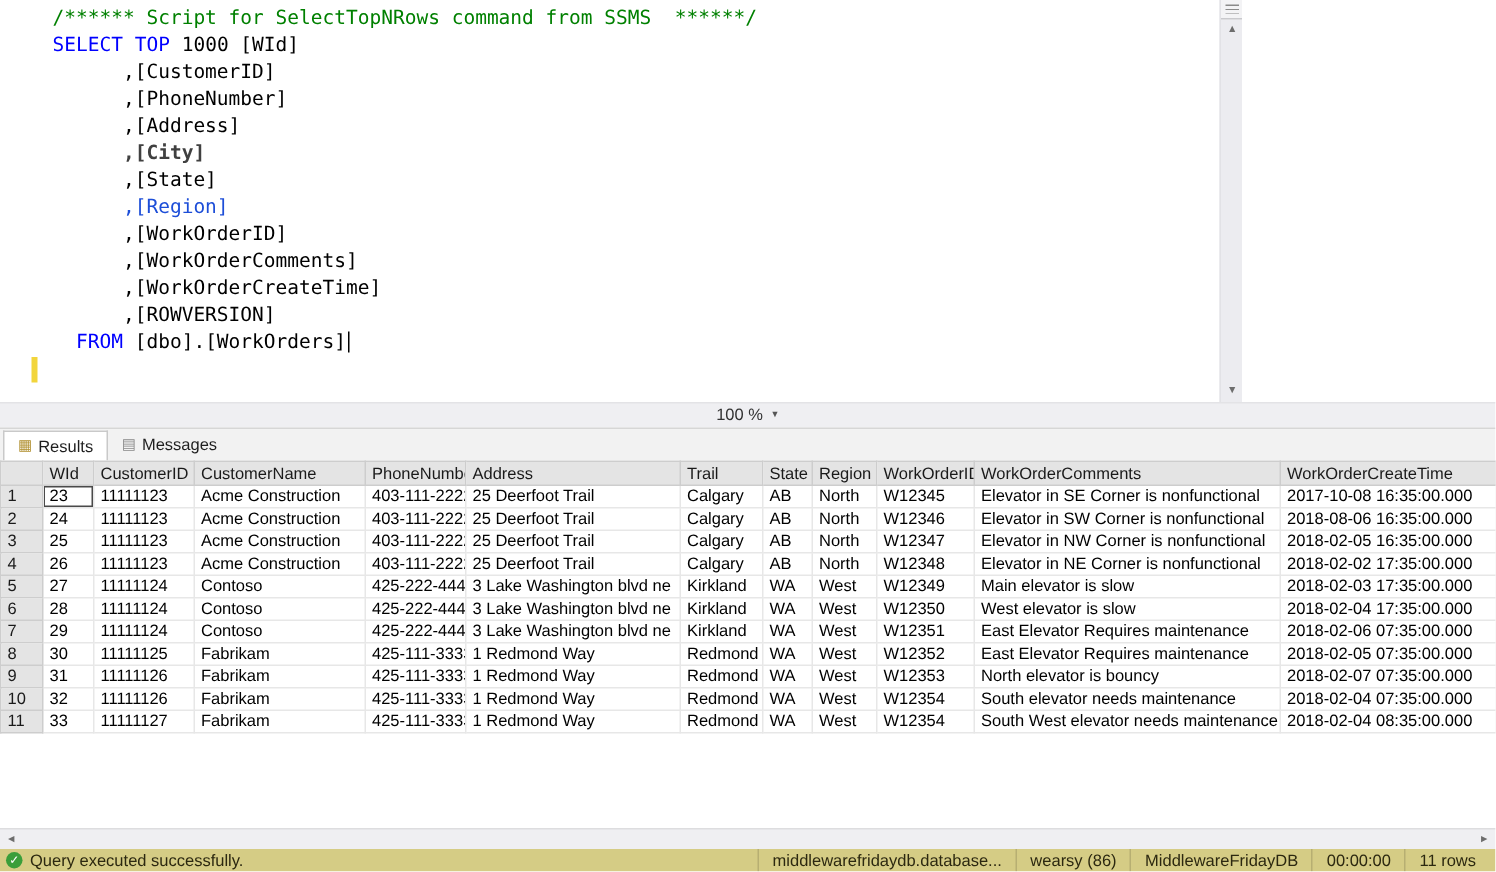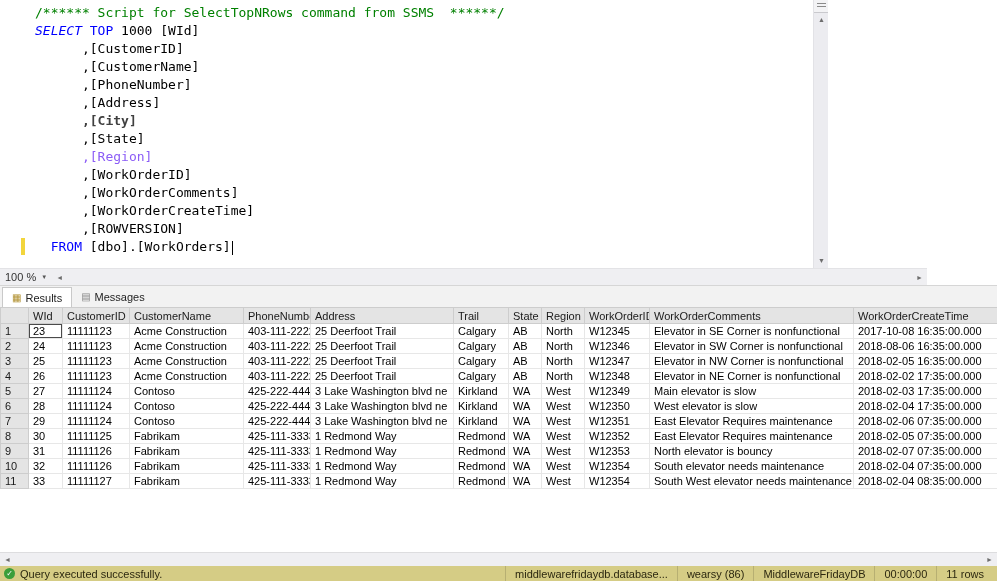--- a/index.html
+++ b/index.html
@@ -16,21 +16,21 @@
 
   
   .vscroll { position:absolute; right:0; top:0; width:15px; height:268px; background:#ececf0; border-left:1px solid #e2e2e6; }
   .grip { position:absolute; top:0; left:0; width:15px; height:13px; background:#f3f3f5; border-bottom:1px solid #c9c9cd; }
   .grip::after { content:""; position:absolute; left:3px; right:3px; top:3px; height:6px;
                  background:repeating-linear-gradient(#8a8a8a 0 1px, transparent 1px 3px); }
   .varrow { position:absolute; left:0; width:15px; height:14px; font-size:7px; color:#6d6d6d; text-align:center; line-height:14px; }
   .varrow.up { top:13px; } .varrow.down { bottom:0; }
 
   
-  .zoombar { position:absolute; top:268px; left:0; width:927px; height:17px; background:#efeff2; border-top:1px solid #e3e3e6; display:flex; align-items:center; }
+  .zoombar { position:absolute; top:268px; left:0; width:997px; height:17px; background:#efeff2; border-top:1px solid #e3e3e6; display:flex; align-items:center;flex-direction:column; }
   .zoom-select { height:17px; padding:0 5px; font-size:11px; color:#333; display:flex; align-items:center; gap:5px; cursor:default; }
   .chev { font-size:6px; color:#555; }
   .htrack { flex:1; position:relative; height:17px; }
   .harrow { position:absolute; top:0; width:15px; height:17px; font-size:7px; color:#6d6d6d; text-align:center; line-height:17px; }
   .harrow.left { left:0; } .harrow.right { right:0; }
 
   
   .tabs { position:absolute; top:285px; left:0; width:997px; height:22px; background:#f2f2f2; border-top:1px solid #d6d6d6; display:flex; align-items:flex-end; padding-left:2px; font-size:11px; color:#1e1e1e; }
   .tab { display:flex; align-items:center; gap:4px; height:20px; padding:0 9px; cursor:default; }
   .tab.active { background:#ffffff; border:1px solid #c9c9c9; border-bottom:none; }
@@ -59,28 +59,27 @@
 <body>
 
 <div class="app">
 
   <div class="editor">
     <div class="editor-margin">
       <div class="modified-marker" style="top: 238px;"></div>
     </div>
     <div class="code">
         <div class="code-line"><span style="color: rgb(0, 128, 0);">/****** Script for SelectTopNRows command from SSMS  ******/</span></div>
-        <div class="code-line"><span style="color: rgb(0, 0, 255); font-style: italic;">SELECT</span><span style="color: rgb(0, 0, 0);"> </span><span style="color: rgb(0, 0, 255);">TOP</span><span style="color: rgb(0, 0, 0);"> 1000 [WId]</span></div>
+        <div class="code-line"><span style="color: rgb(0, 0, 255);">SELECT</span><span style="color: rgb(0, 0, 0);"> </span><span style="color: rgb(0, 0, 255);">TOP</span><span style="color: rgb(0, 0, 0);"> 1000 [WId]</span></div>
         <div class="code-line"><span style="color: rgb(0, 0, 0);">      ,[CustomerID]</span></div>
-        <div class="code-line"><span style="color: rgb(0, 0, 0);">      ,[CustomerName]</span></div>
         <div class="code-line"><span style="color: rgb(0, 0, 0);">      ,[PhoneNumber]</span></div>
         <div class="code-line"><span style="color: rgb(0, 0, 0);">      ,[Address]</span></div>
         <div class="code-line"><span style="color: #404040; font-weight: bold;">      ,[City]</span></div>
         <div class="code-line"><span style="color: rgb(0, 0, 0);">      ,[State]</span></div>
-        <div class="code-line"><span style="color: #8b5cf6;">      ,[Region]</span></div>
+        <div class="code-line"><span style="color: #1d4ed8;">      ,[Region]</span></div>
         <div class="code-line"><span style="color: rgb(0, 0, 0);">      ,[WorkOrderID]</span></div>
         <div class="code-line"><span style="color: rgb(0, 0, 0);">      ,[WorkOrderComments]</span></div>
         <div class="code-line"><span style="color: rgb(0, 0, 0);">      ,[WorkOrderCreateTime]</span></div>
         <div class="code-line"><span style="color: rgb(0, 0, 0);">      ,[ROWVERSION]</span></div>
         <div class="code-line"><span style="color: rgb(0, 0, 0);">  </span><span style="color: rgb(0, 0, 255);">FROM</span><span style="color: rgb(0, 0, 0);"> [dbo].[WorkOrders]</span><span class="caret"></span></div>
       </div>
     <div class="vscroll">
       <div class="grip"></div>
       <div class="varrow up">▲</div>
       <div class="varrow down">▼</div>

